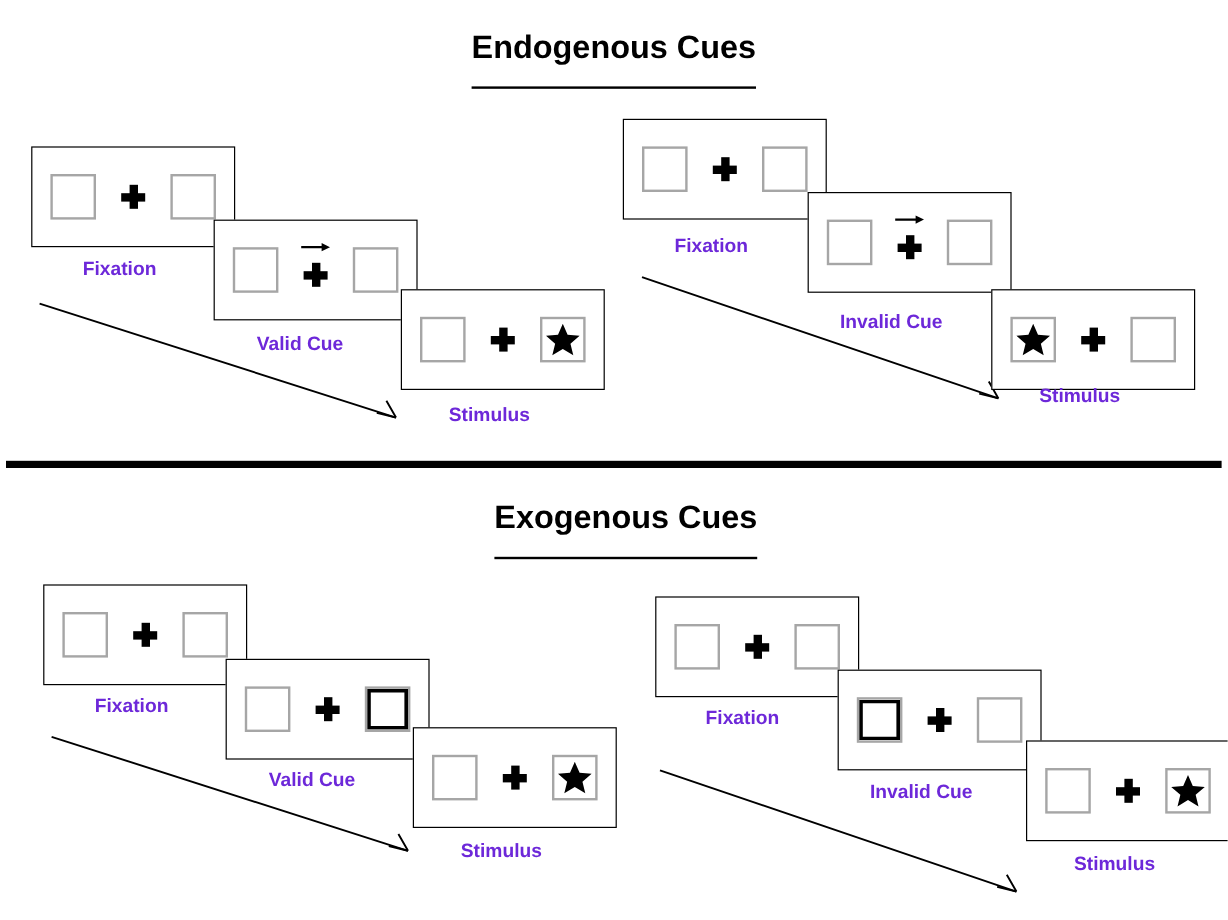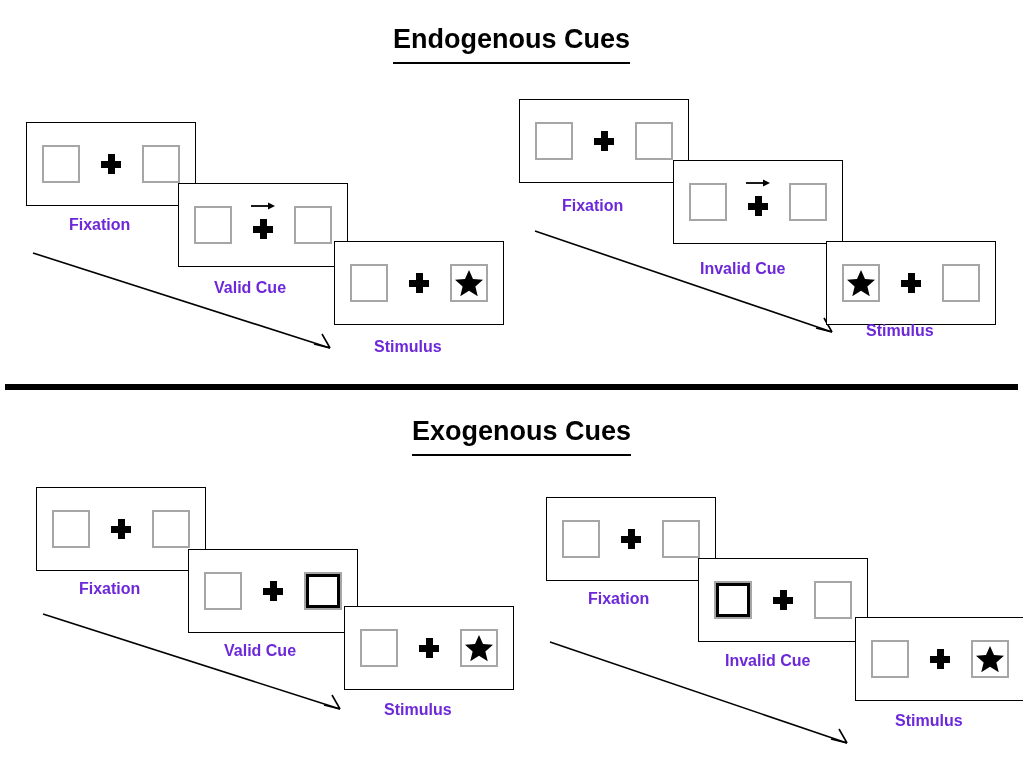--- a/index.html
+++ b/index.html
@@ -23,21 +23,21 @@
     position: absolute;
     width: 1023px;
     text-align: center;
     font-size: 27px;
     font-weight: bold;
     color: #000000;
     letter-spacing: 0px;
   }
   .section-title span {
     border-bottom: 2px solid #000;
-    padding-bottom: 8px;
+    padding-bottom: 18px;
   }
   .divider {
     position: absolute;
     background: #000000;
   }
 
   
   .panel {
     position: absolute;
     background: #ffffff;

